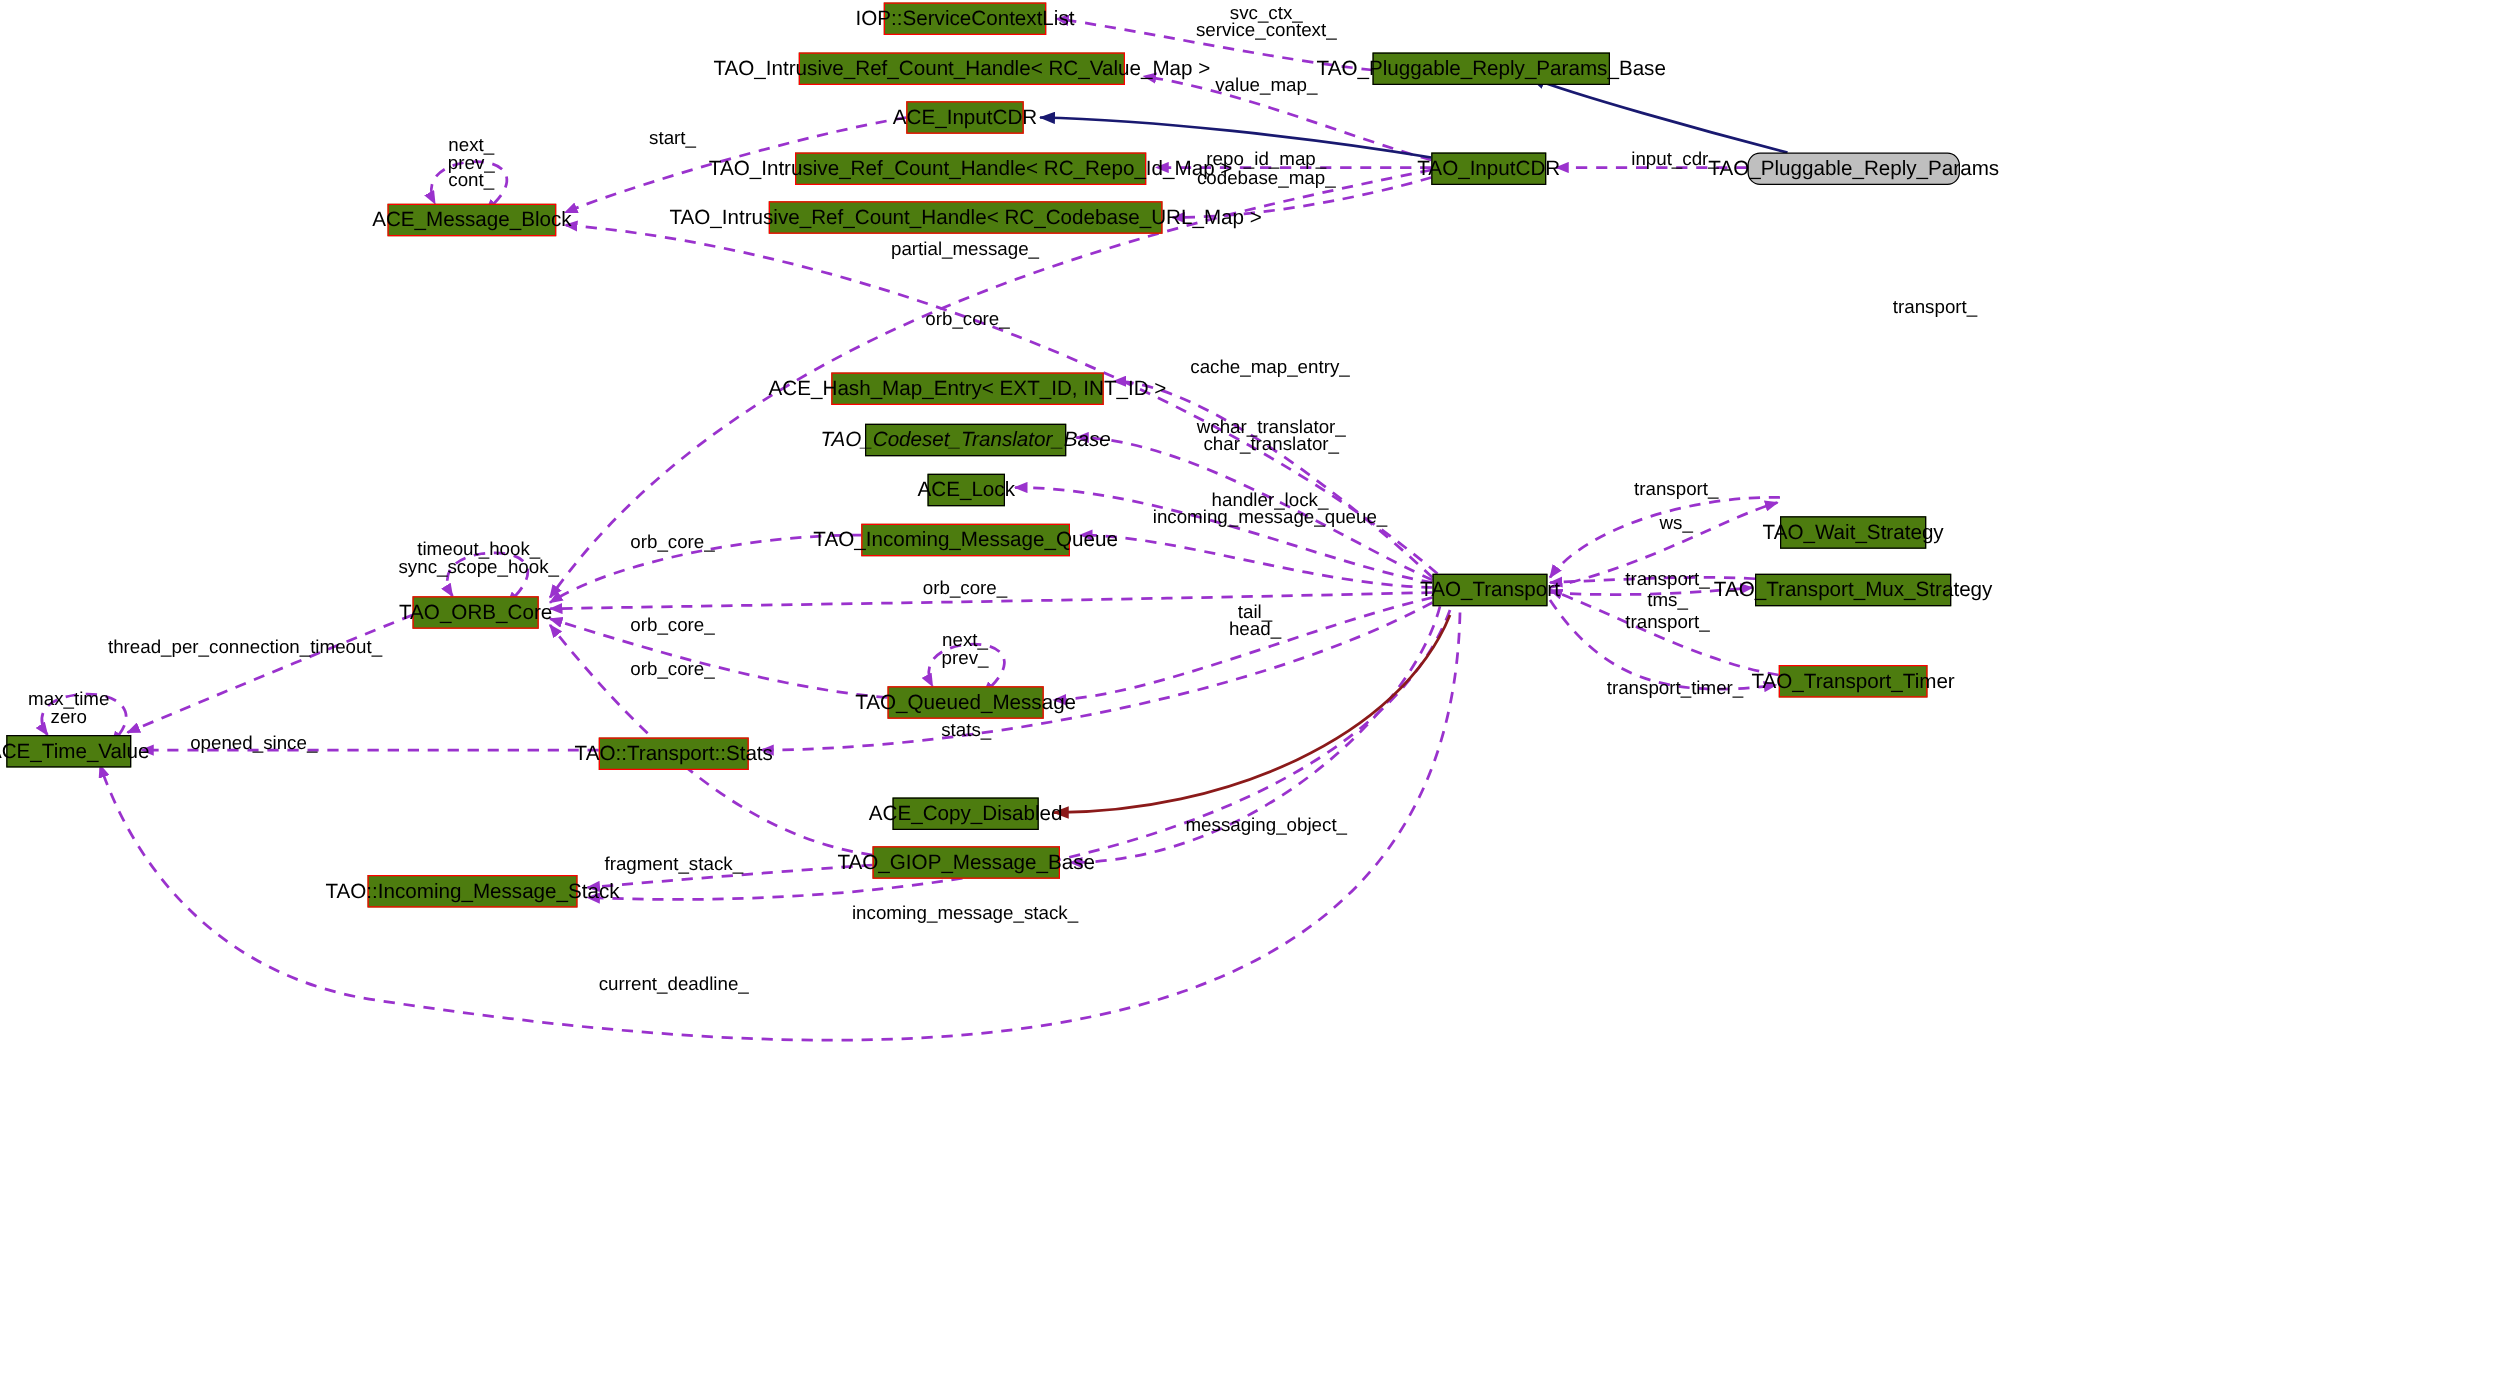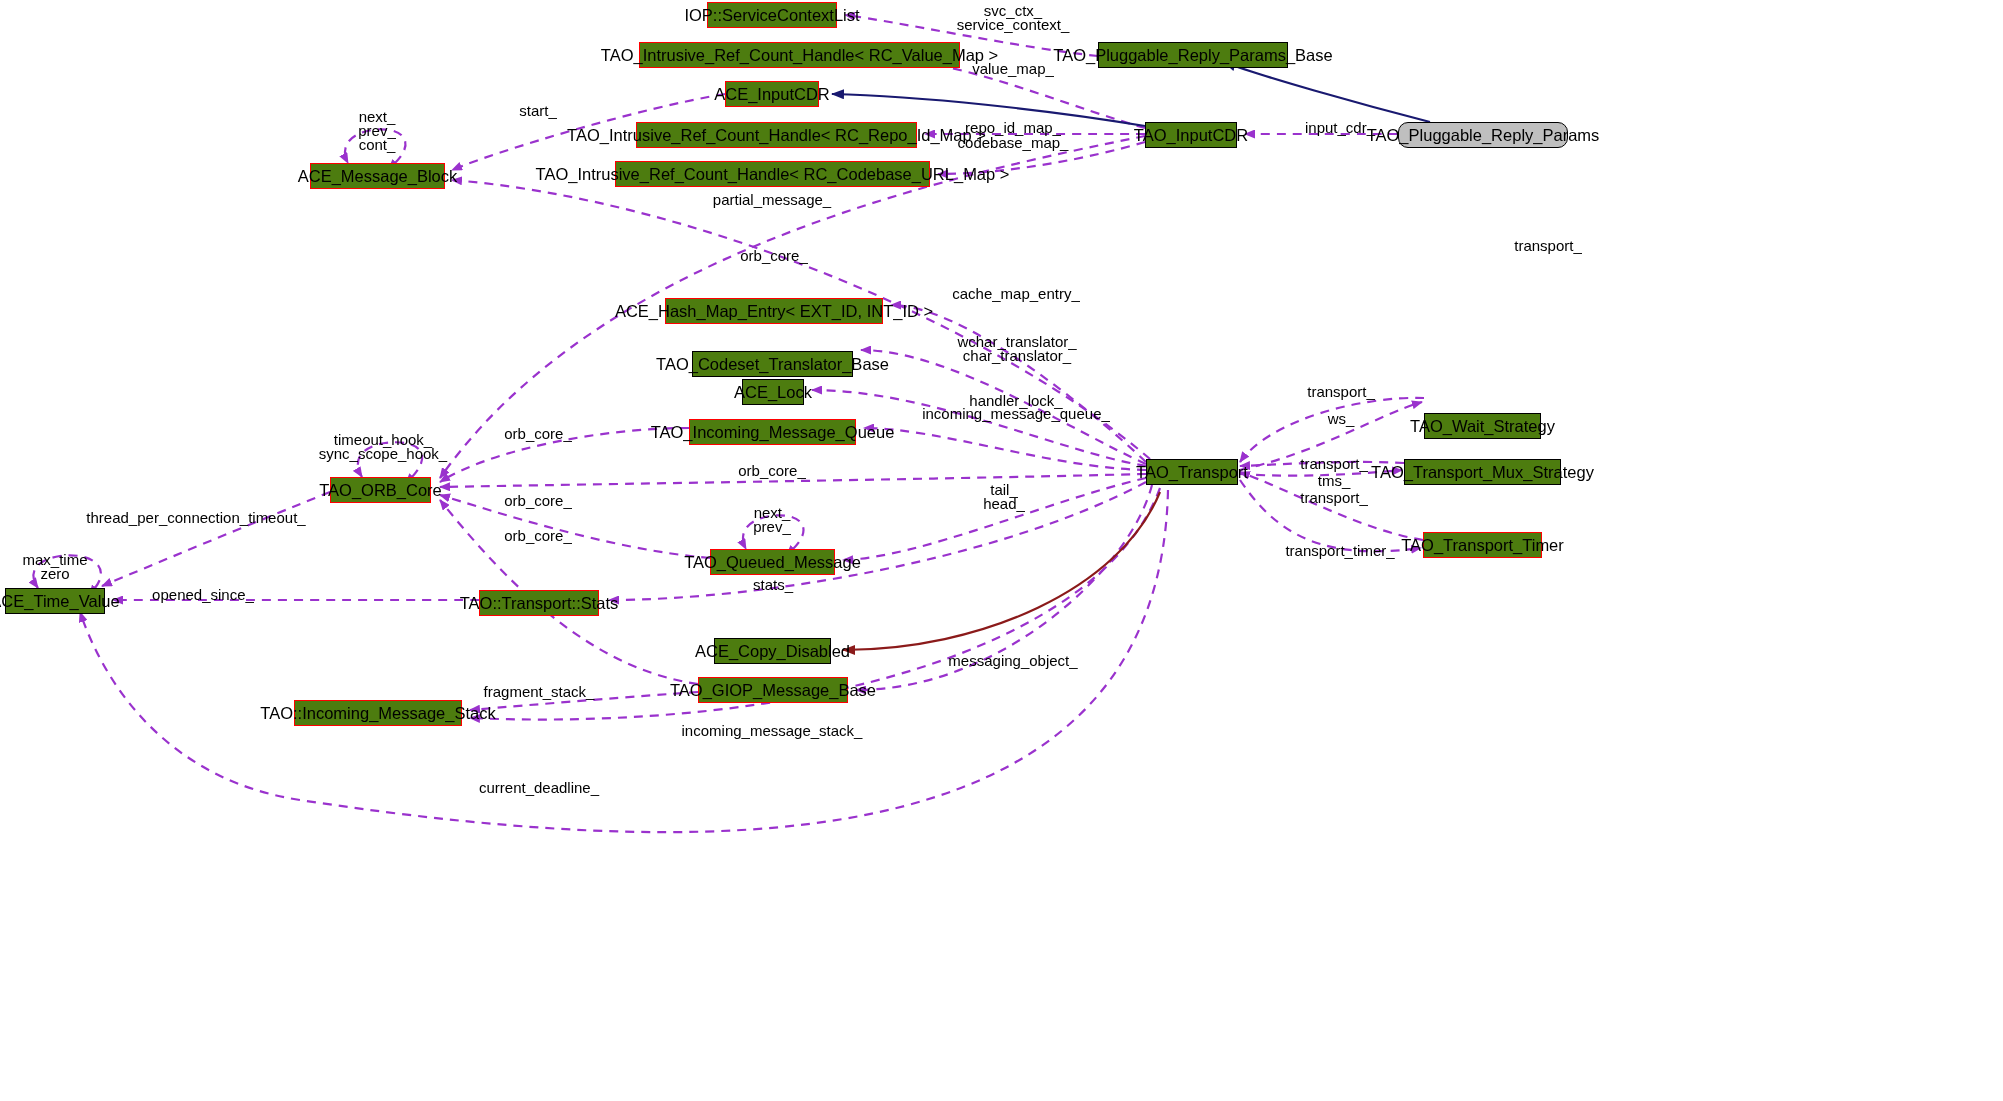--- a/index.html
+++ b/index.html
@@ -157,39 +157,39 @@
     </g>
 
     <g fill="none" stroke="#8b1a1a" stroke-width="2.2" marker-end="url(#ah-darkred)">
 
       <path d="M1160,492 C1120,590 980,650 843,650"></path>
     </g>
   </svg>
 
   <div class="node red" style="left:707px; top:2px; width:130px;">IOP::ServiceContextList</div>
 
-  <div class="node red" style="left:639px; top:42px; width:321px;">TAO_Intrusive_Ref_Count_Handle&lt; RC_Value_Map &gt;</div>
+  <div class="node red" style="left:639px; top:42px; width:261px;">TAO_Intrusive_Ref_Count_Handle&lt; RC_Value_Map &gt;</div>
 
   <div class="node red" style="left:725px; top:81px; width:94px;">ACE_InputCDR</div>
 
   <div class="node red" style="left:636px; top:122px; width:281px;">TAO_Intrusive_Ref_Count_Handle&lt; RC_Repo_Id_Map &gt;</div>
 
   <div class="node red" style="left:615px; top:161px; width:315px;">TAO_Intrusive_Ref_Count_Handle&lt; RC_Codebase_URL_Map &gt;</div>
 
   <div class="node red" style="left:310px; top:163px; width:135px;">ACE_Message_Block</div>
 
   <div class="node" style="left:1098px; top:42px; width:190px;">TAO_Pluggable_Reply_Params_Base</div>
 
   <div class="node" style="left:1145px; top:122px; width:92px;">TAO_InputCDR</div>
 
   <div class="node highlight" style="left:1398px; top:122px; width:170px;border-radius:10px;">TAO_Pluggable_Reply_Params</div>
 
   <div class="node red" style="left:665px; top:298px; width:218px;">ACE_Hash_Map_Entry&lt; EXT_ID, INT_ID &gt;</div>
 
-  <div class="node" style="left:692px; top:351px; width:161px;">TAO_Codeset_Translator_Base</div>
+  <div class="node" style="left:692px; top:339px; width:161px;font-style:italic;">TAO_Codeset_Translator_Base</div>
 
   <div class="node" style="left:742px; top:379px; width:62px;">ACE_Lock</div>
 
   <div class="node red" style="left:689px; top:419px; width:167px;">TAO_Incoming_Message_Queue</div>
 
   <div class="node red" style="left:330px; top:477px; width:101px;">TAO_ORB_Core</div>
 
   <div class="node red" style="left:710px; top:549px; width:125px;">TAO_Queued_Message</div>
 
   <div class="node" style="left:1146px; top:459px; width:92px;">TAO_Transport</div>

